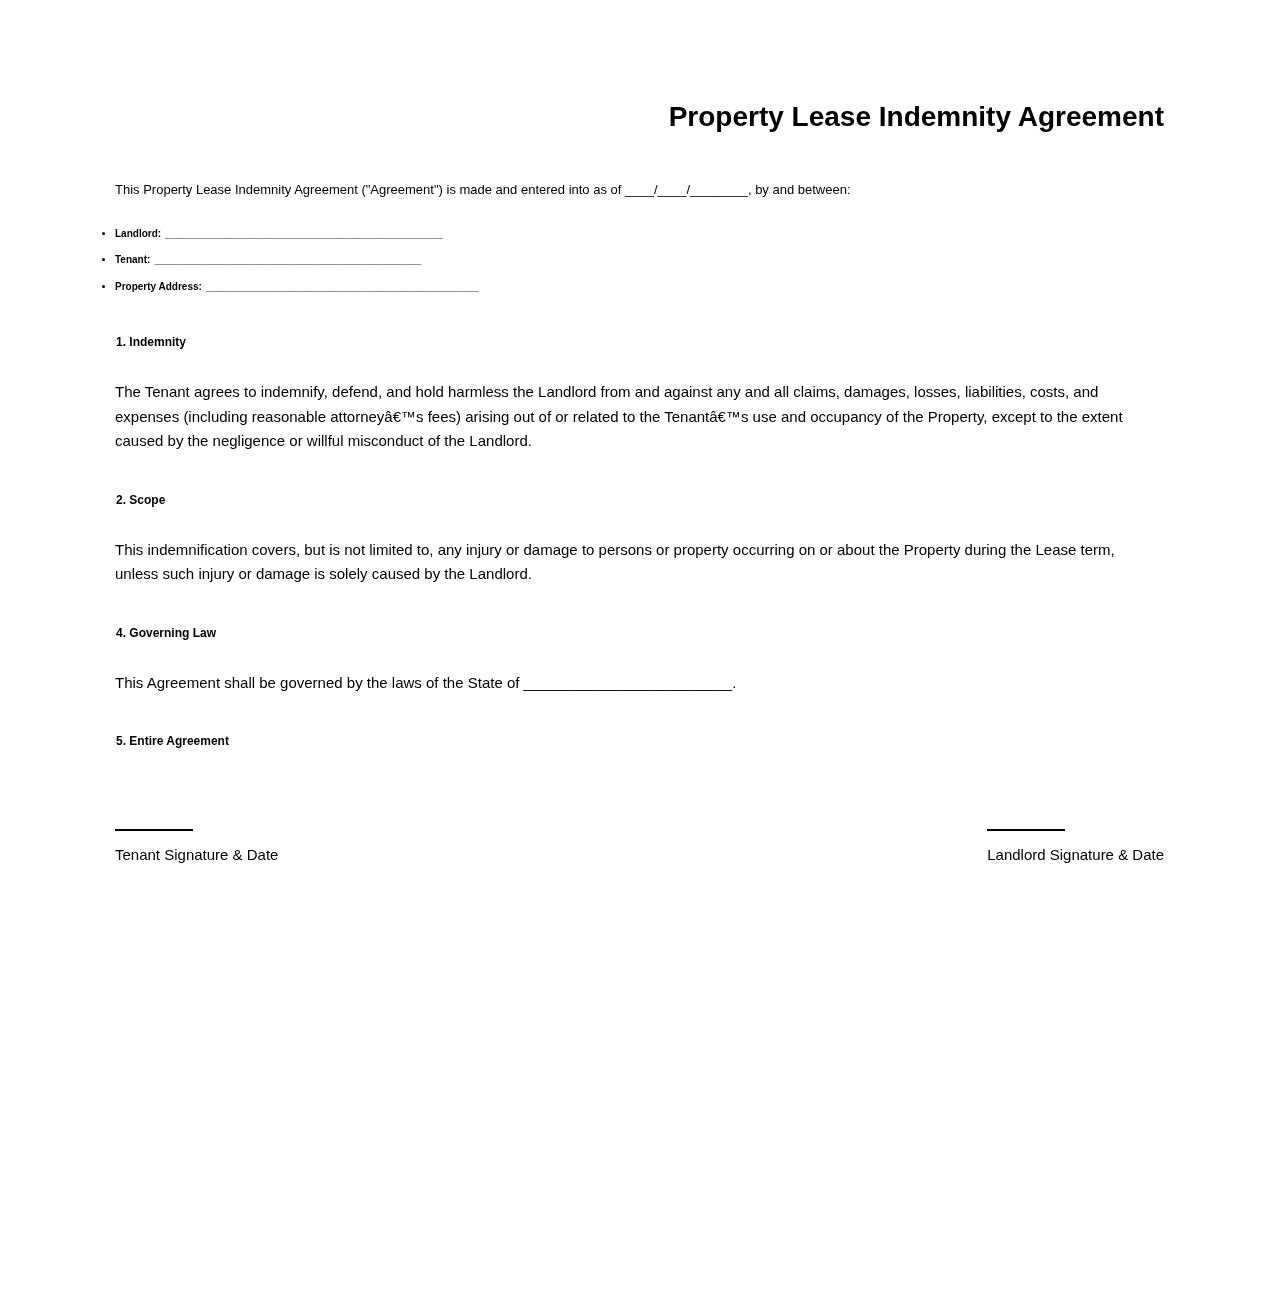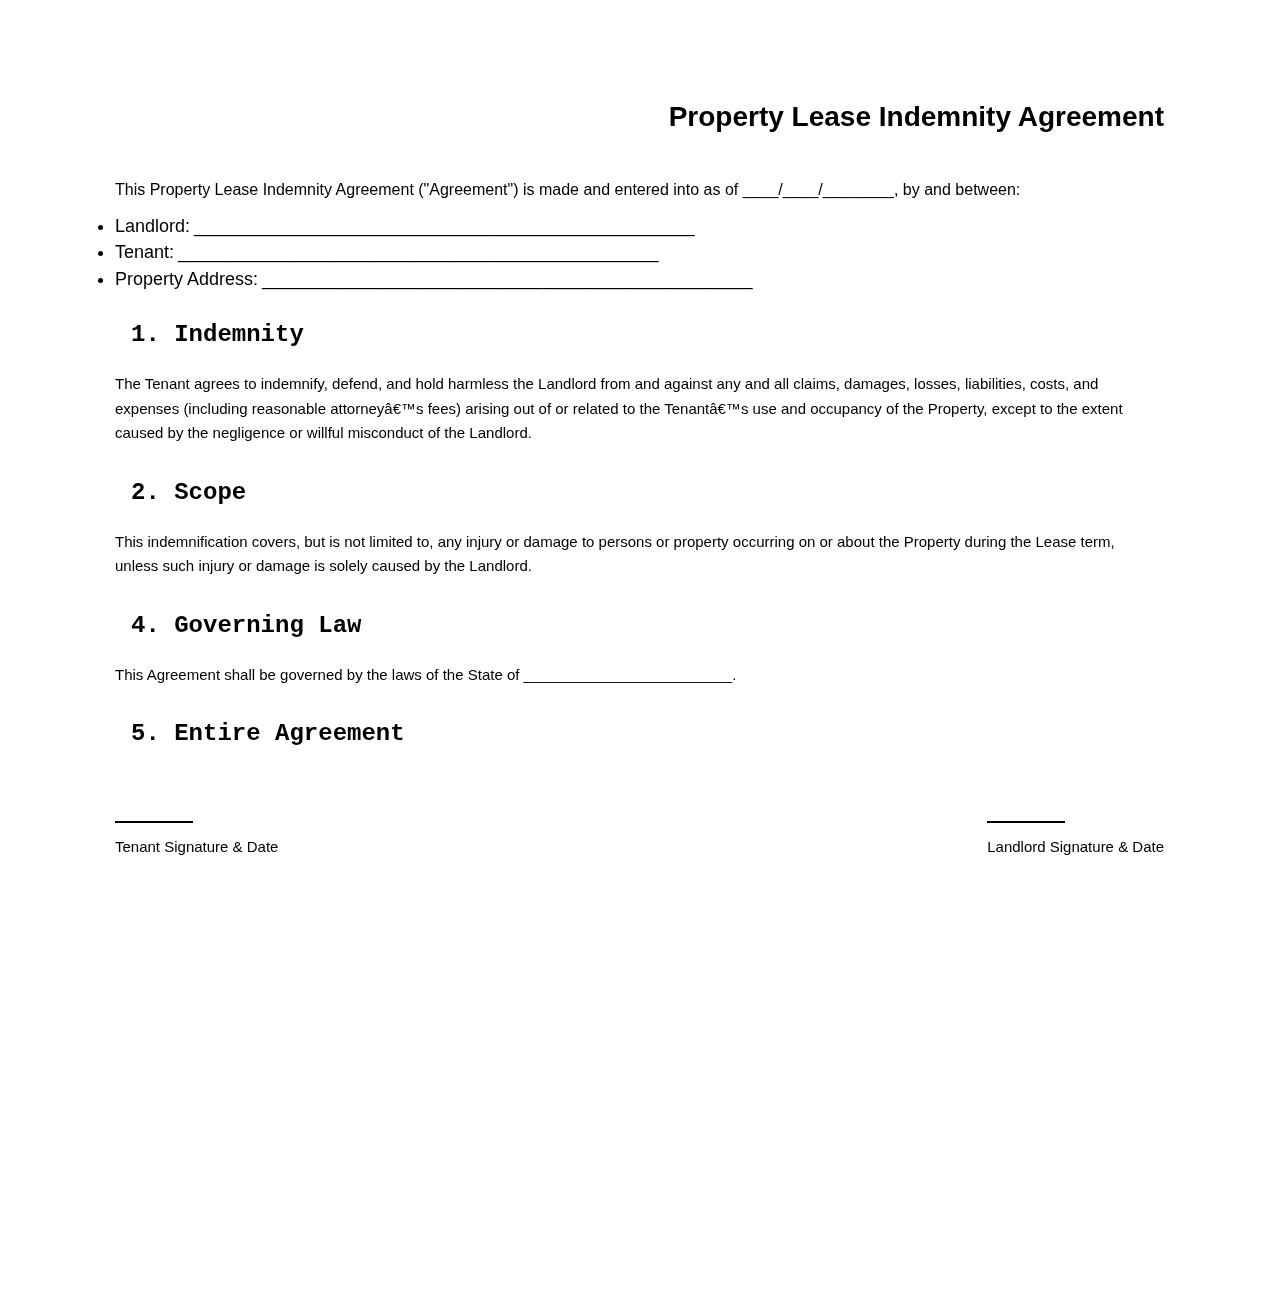--- a/index.html
+++ b/index.html
@@ -17,42 +17,41 @@
     box-sizing: border-box;
   }
   h1.doc-title {
     font-size: 28px;
     line-height: 33px;
     font-weight: bold;
     text-align: right;
     margin: 0 0 45px 0;
   }
   p.intro {
-    font-size: 16px;
+    font-size: 13px;
     line-height: 24.5px;
-    margin: 0 0 10px 0;
+    margin: 0 0 18px 0;
   }
   ul.parties {
     list-style: disc outside;
     margin: 0 0 30px 0;
     padding: 0;
   }
   ul.parties li {
-    font-size: 18px;
+    font-size: 10px;
     line-height: 26.5px;
-    font-weight: normal;
+    font-weight: bold;
     white-space: nowrap;
   }
   ul.parties li .blank { margin-left: 4px; letter-spacing: 0; }
   h2.sec-heading {
-    font-size: 24px;
+    font-size: 12px;
     line-height: 25px;
     font-weight: bold;
-    margin: 0 0 25px 16px;
-    font-family: Liberation Mono, monospace;
+    margin: 0 0 25px 1px;
   }
   p.sec-body {
     font-size: 15px;
     line-height: 24.5px;
     margin: 0 4px 34px 0;
   }
   .signatures {
     margin-top: 60px;
     display: flex;
     justify-content: space-between;

